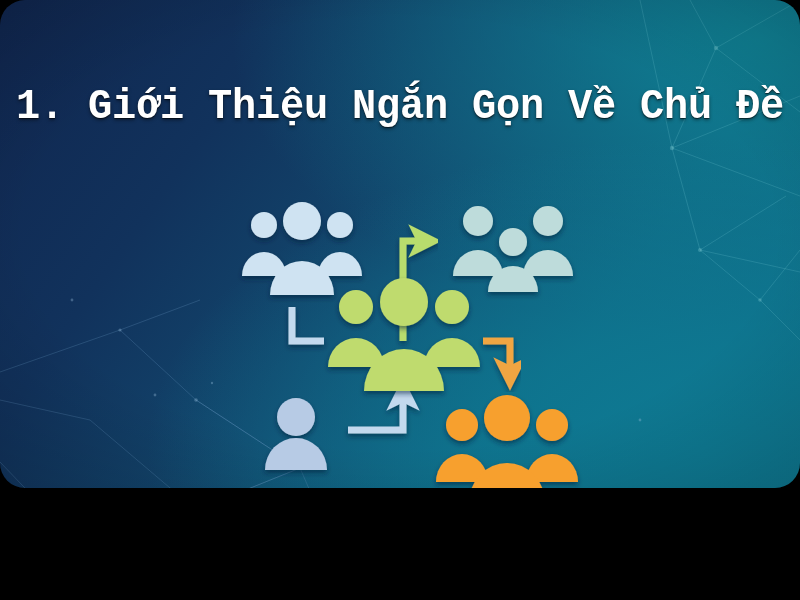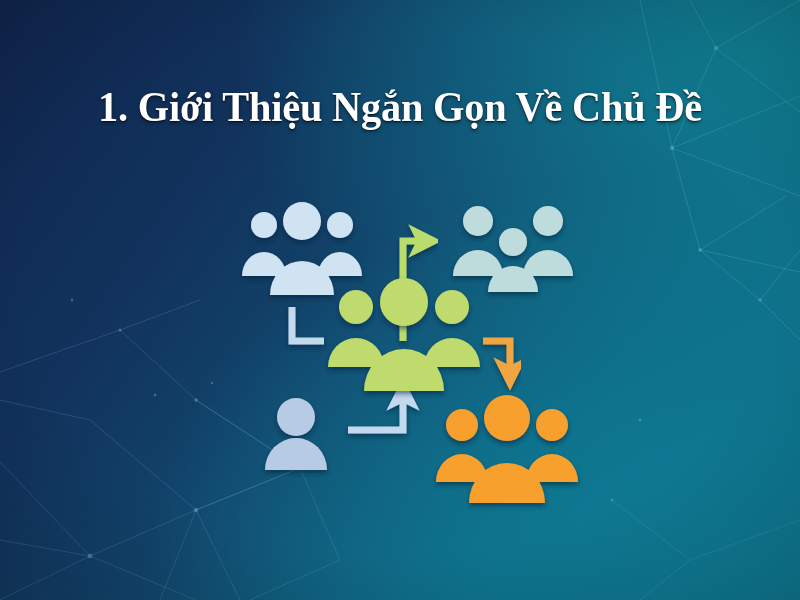--- a/index.html
+++ b/index.html
@@ -3,27 +3,28 @@
 <meta charset="utf-8">
 <style>
   html, body {
     margin: 0;
     padding: 0;
     background: #000;
   }
   #slide {
     position: relative;
     width: 800px;
-    height: 600px;
+    height: 488px;
     overflow: hidden;
-    font-family: Liberation Serif, serif;
+    font-family: Liberation Mono, monospace;
     background:
       radial-gradient(ellipse 120% 110% at 88% 92%, #0e7a93 0%, rgba(14,122,147,0.75) 22%, rgba(13,100,126,0.0) 58%),
       radial-gradient(ellipse 110% 100% at 95% 8%, #0f7f92 0%, rgba(15,127,146,0.55) 25%, rgba(15,110,135,0.0) 60%),
       linear-gradient(125deg, #10264f 0%, #11325c 26%, #12496f 50%, #0f6280 72%, #0d7089 100%);
+    border-radius: 25px;
   }
   
   #polynet {
     position: absolute;
     inset: 0;
     width: 800px;
     height: 600px;
     pointer-events: none;
   }
   #polynet line, #polynet polyline {

